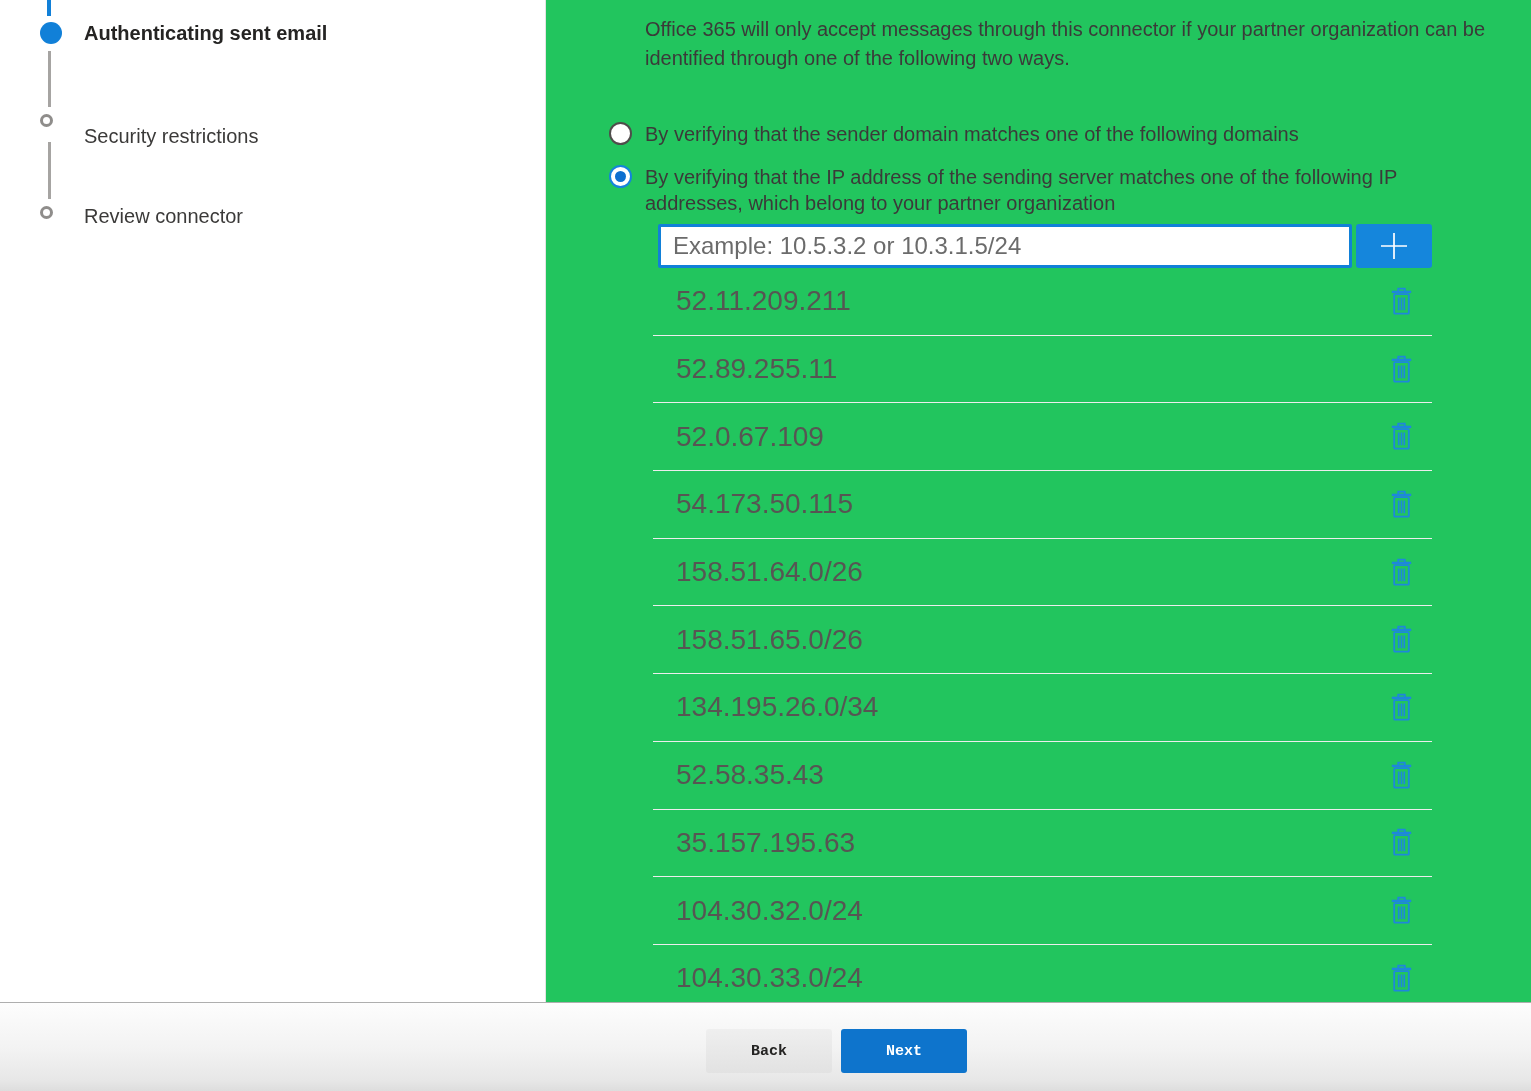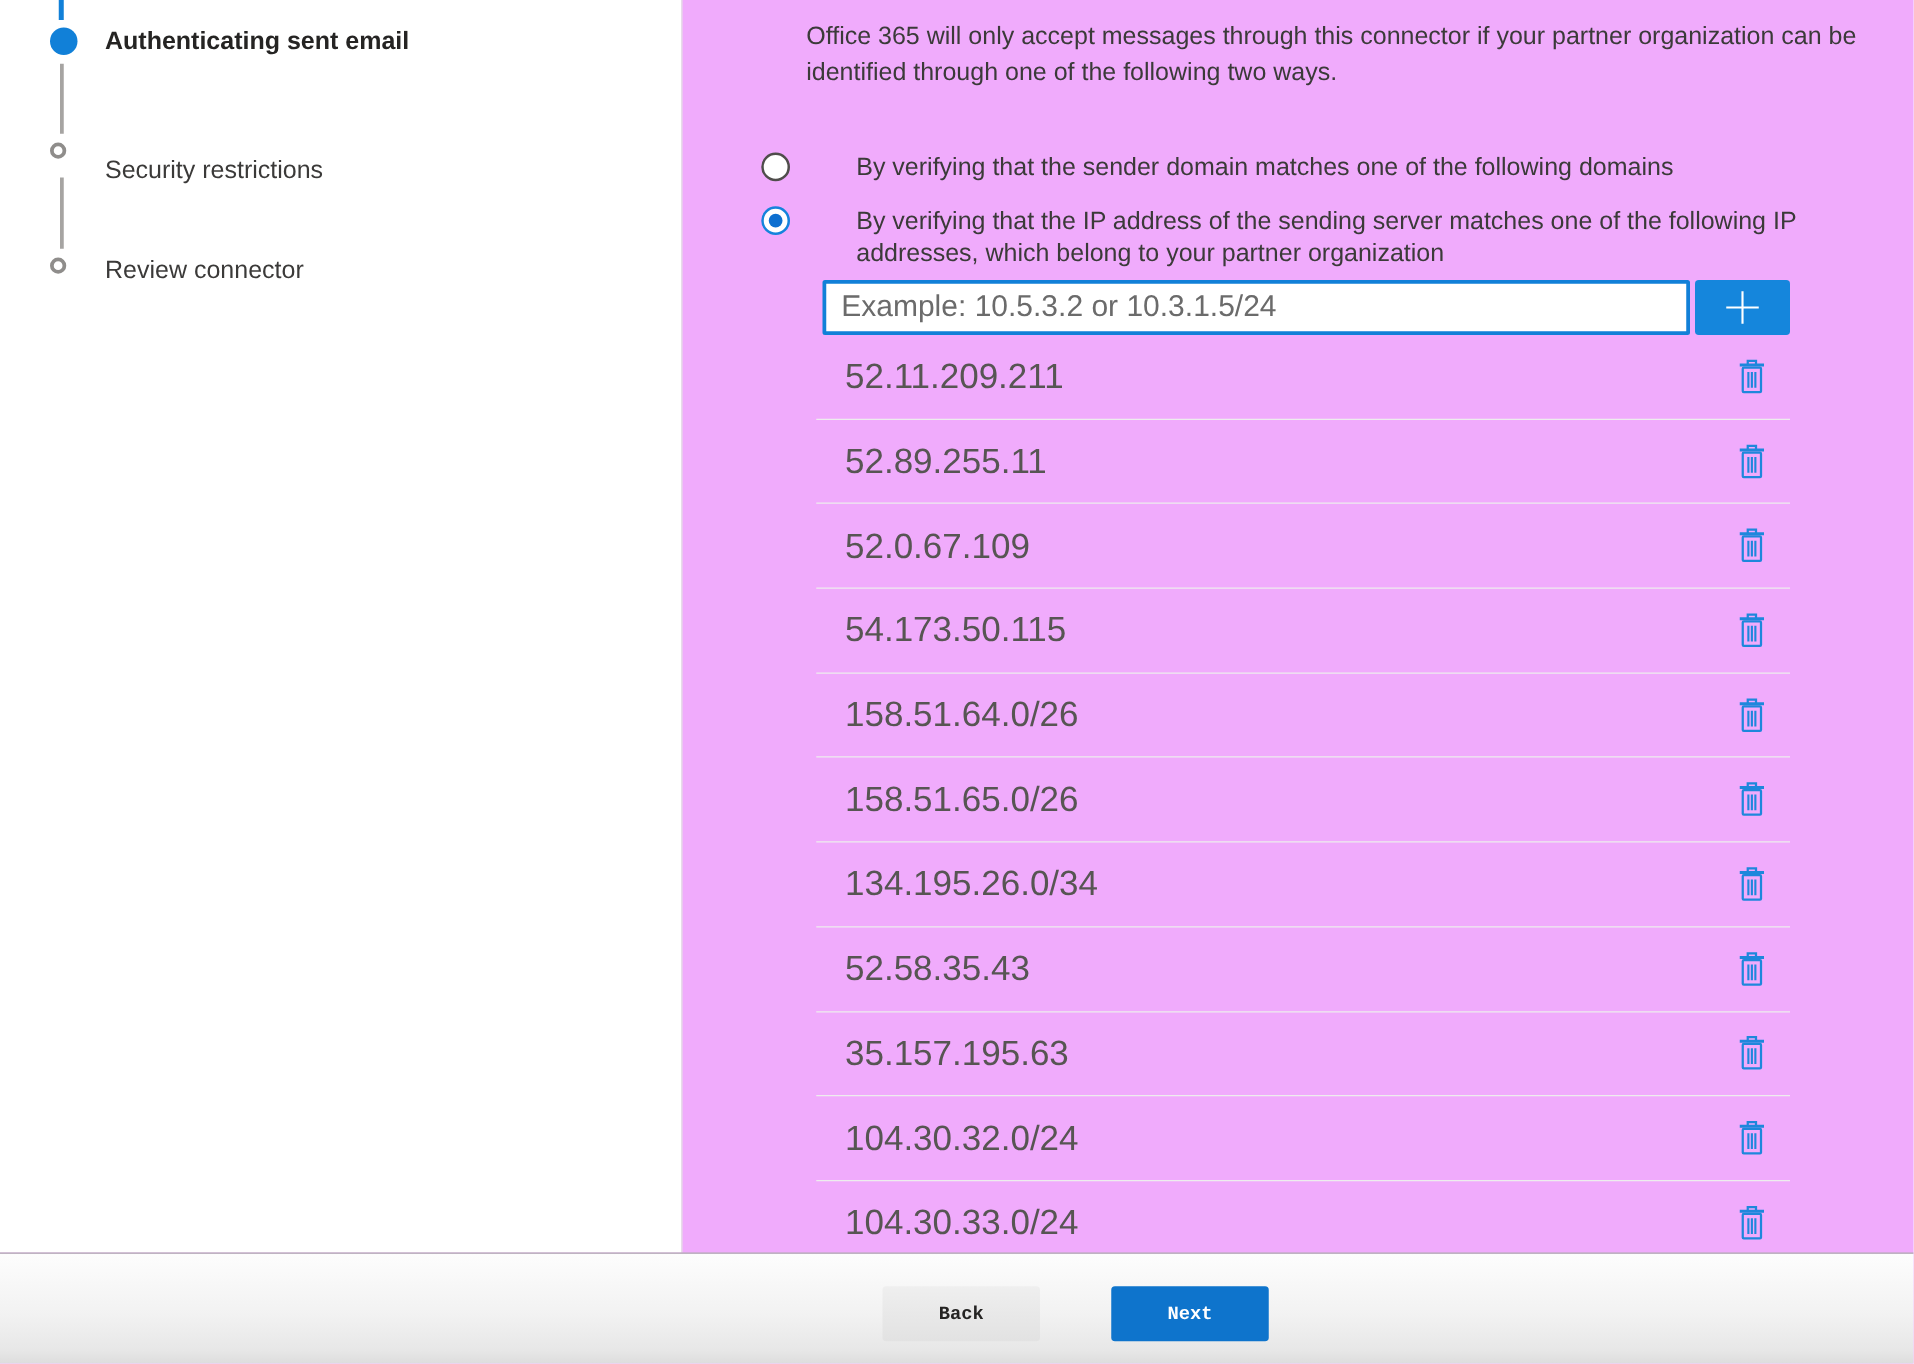--- a/index.html
+++ b/index.html
@@ -1,18 +1,18 @@
 <!DOCTYPE html>
 <html><head>
 <meta charset="utf-8">
 <style>
   * { margin:0; padding:0; box-sizing:border-box; }
   html,body { background:#fff; }
   .page {
-    position:relative; width:1531px; height:1091px; background:#f0abfc;
+    position:relative; width:1531px; height:1091px; background:#22c55e;
     font-family:"Liberation Sans", sans-serif; overflow:hidden; color:#3b3a39;
   }
 
   
   .sidebar { position:absolute; left:0; top:0; width:545px; height:1002px; background:#fff; }
   .sidebar-divider { position:absolute; left:545px; top:0; width:1px; height:1002px; background:#e3e3e3; }
 
   .step-line { position:absolute; left:48px; width:3px; background:#a6a4a2; }
   .step-line.blue { left:47px; width:4px; background:#1180d8; }
   .line-top   { top:0;     height:16px; }
@@ -28,21 +28,21 @@
   .step-label { position:absolute; left:84px; font-size:20px; line-height:24px; color:#3b3a39; white-space:nowrap; }
   .step-label.active { font-weight:bold; color:#252423; }
   .lbl1 { top:21px; } .lbl2 { top:124px; } .lbl3 { top:204px; }
 
   
   .intro {
     position:absolute; left:617px; top:15px; width:915px;
     font-size:20px; line-height:29px; color:#3b3a39;margin-left:28px;
   }
 
-  .option-row { position:absolute; left:609px; display:flex; align-items:flex-start;gap:40px; }
+  .option-row { position:absolute; left:609px; display:flex; align-items:flex-start; }
   .opt1 { top:121px; }
   .opt2 { top:164px; }
   .radio-outer {
     flex:0 0 auto; width:23px; height:23px; border-radius:50%;
     border:2px solid #4f4d4b; background:#fff; margin-top:1px;
   }
   .radio-outer.checked { border-color:#1583dc; position:relative; }
   .radio-outer.checked::after {
     content:""; position:absolute; left:50%; top:50%; width:11px; height:11px;
     margin:-5.5px 0 0 -5.5px; border-radius:50%; background:#0d6fd0;
@@ -76,21 +76,21 @@
   .footer {
     position:absolute; left:0; top:1002px; width:1531px; height:89px; z-index:5;
     background:linear-gradient(180deg, #fdfdfd 0%, #f2f2f2 55%, #e7e7e7 88%, #dddddd 100%);
     border-top:1px solid #aeaeae;
   }
   .btn {
     position:absolute; top:26px; width:126px; height:44px; border:none; border-radius:3px;
     font-family:Liberation Mono, monospace; font-size:15px; font-weight:600; cursor:pointer;
   }
   .back-btn { left:706px; background:linear-gradient(180deg,#efefef,#e2e2e2); color:#252423; }
-  .next-btn { left:841px; background:#0e74cc; color:#ffffff;margin-left:48px; }
+  .next-btn { left:841px; background:#0e74cc; color:#ffffff; }
 </style>
 </head>
 <body>
 
 <div class="page">
 
   <div class="sidebar">
     <div class="step-line blue line-top"></div>
     <div class="step-circle circle-active"></div>
     <div class="step-label active lbl1">Authenticating sent email</div>

